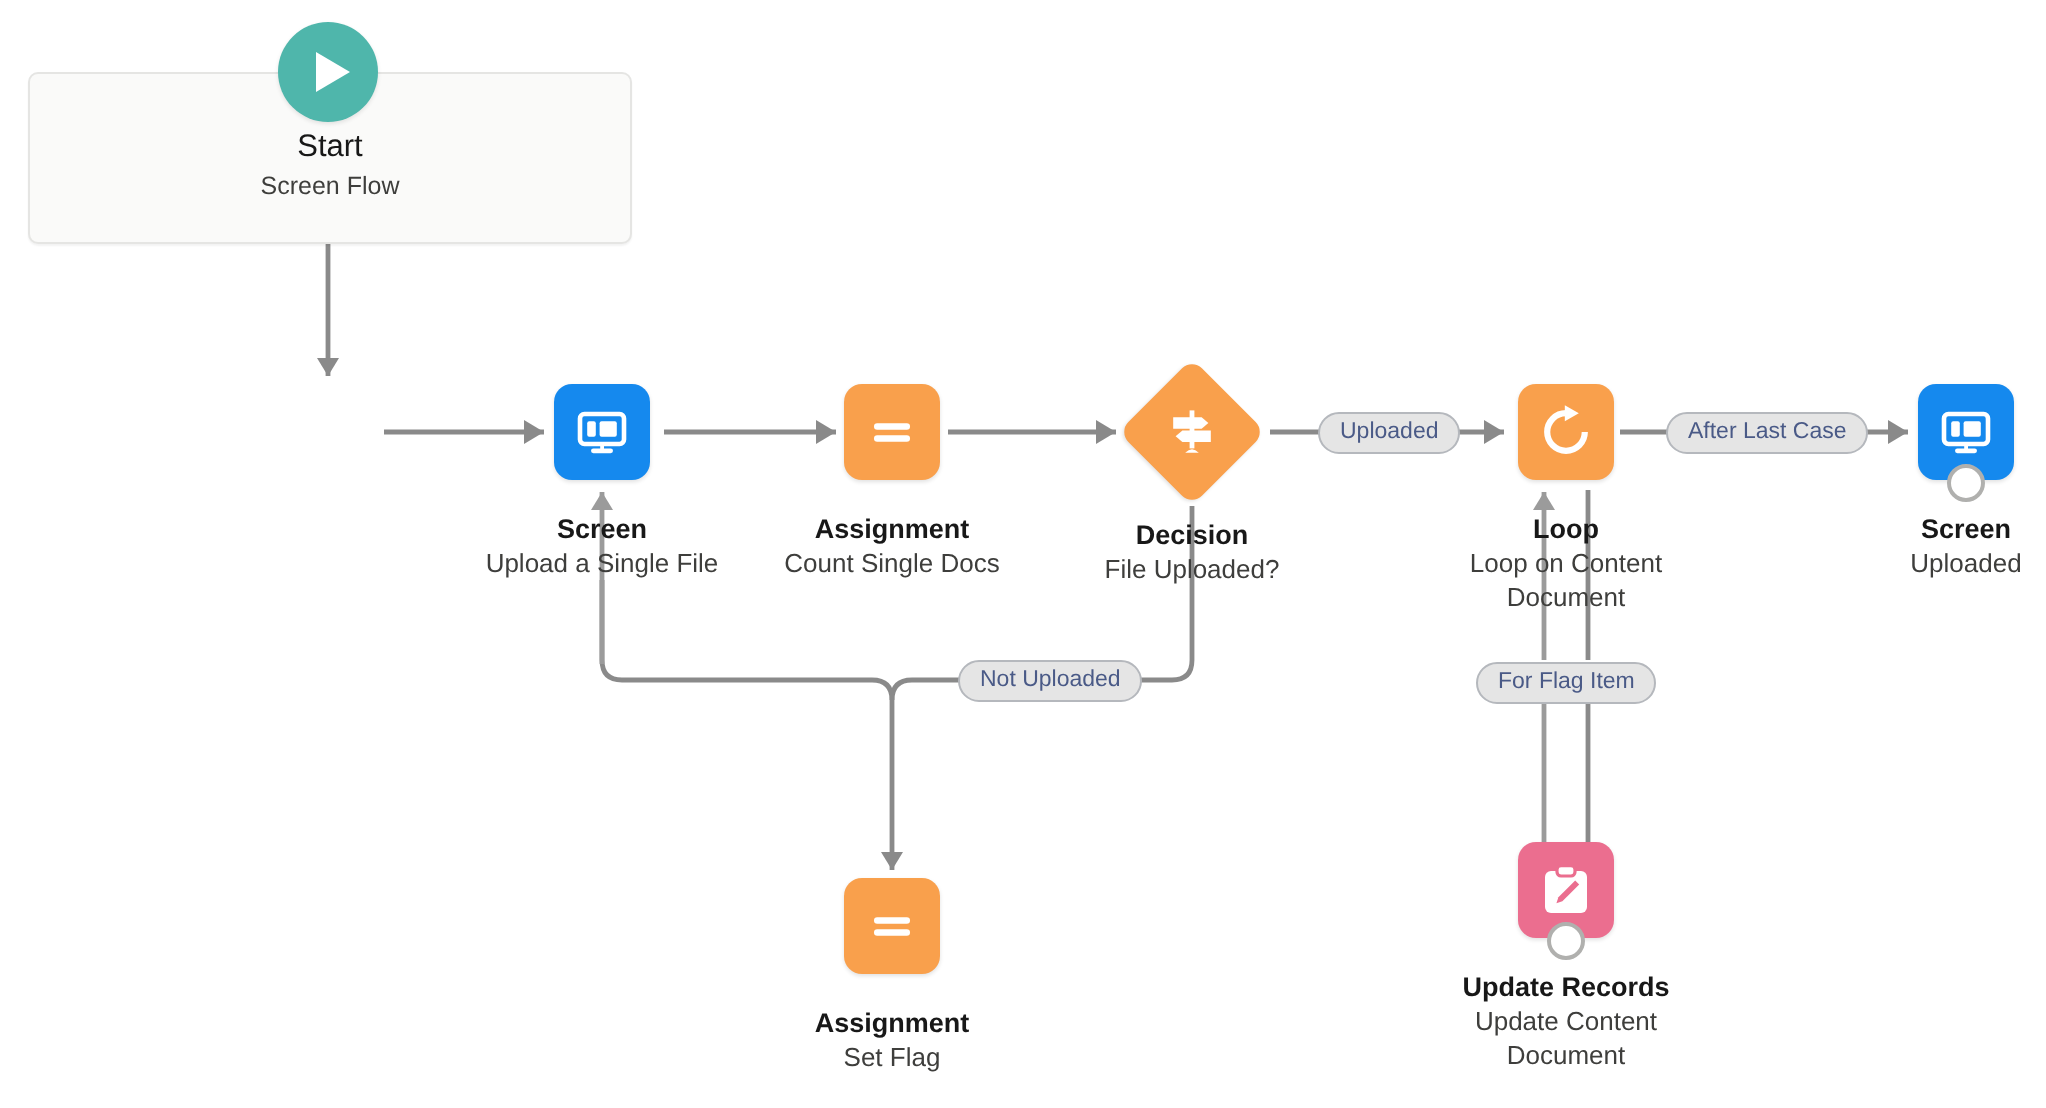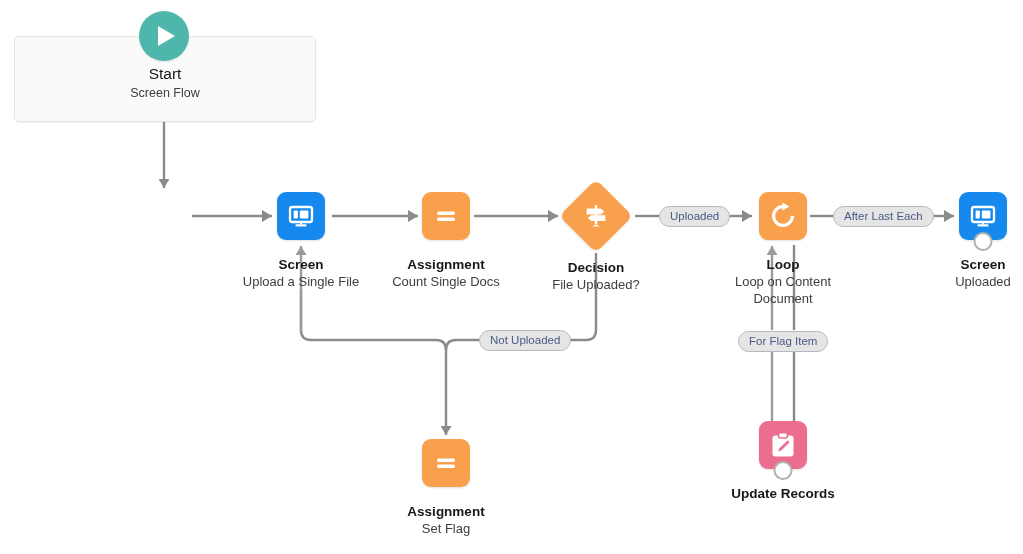--- a/index.html
+++ b/index.html
@@ -228,20 +228,21 @@
       <span class="glyph">
         <svg width="28" height="28" viewBox="0 0 28 28" xmlns="http://www.w3.org/2000/svg">
           <rect x="3.5" y="4.5" width="21" height="21" rx="3" fill="#ffffff"></rect>
           <rect x="9.5" y="1.8" width="9" height="5.2" rx="2" fill="#ffffff" stroke="#eb6e8f" stroke-width="1.6"></rect>
           <path d="M18.6,9.2 L20.6,11.2 L12.2,19.6 L9.2,20.6 L10.2,17.6 Z" fill="#eb6e8f"></path>
         </svg>
       </span>
       <span class="badge"></span>
     </div>
     <div class="node-label">Update Records</div>
+    <div class="node-sub" style="max-width:120px;">Update Content Document</div>
   </div>
 
   <div class="pill" style="left:659px;top:206px;">Uploaded</div>
-  <div class="pill" style="left:833px;top:206px;">After Last Each</div>
+  <div class="pill" style="left:833px;top:206px;">After Last Case</div>
   <div class="pill" style="left:479px;top:330px;">Not Uploaded</div>
   <div class="pill" style="left:738px;top:331px;">For Flag Item</div>
 
 </div>
 
 </body></html>

